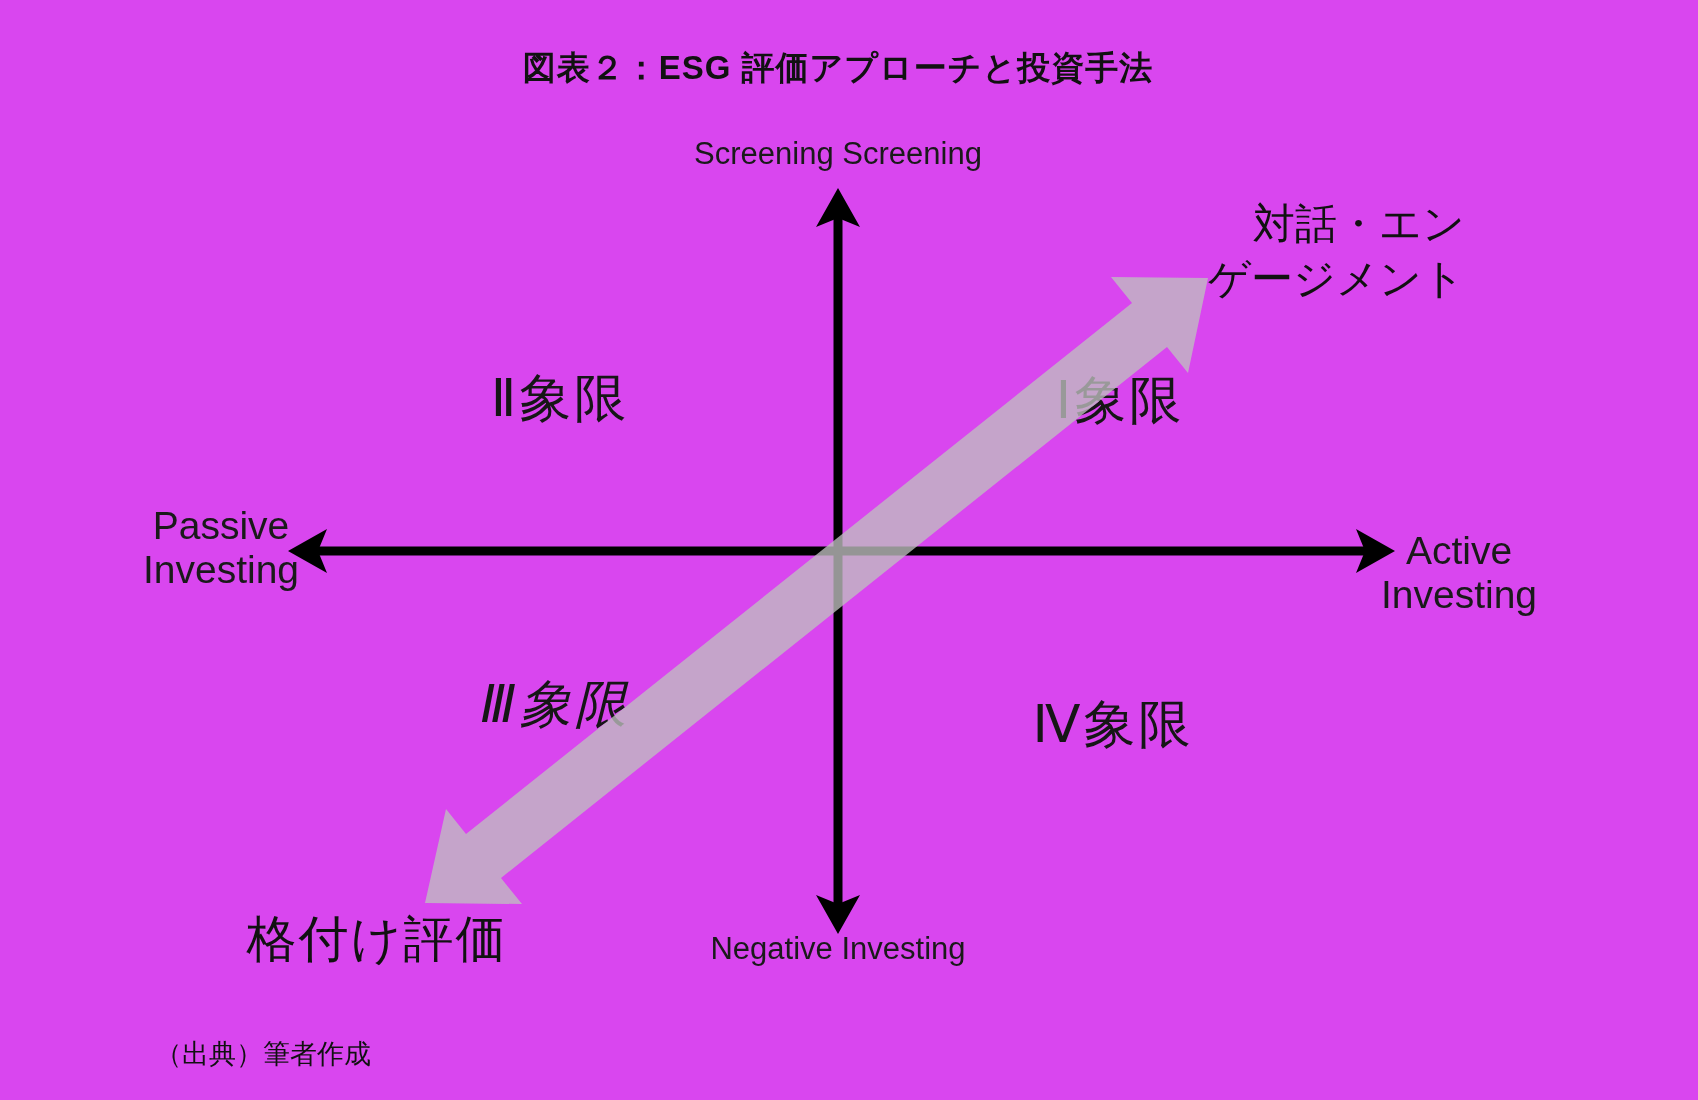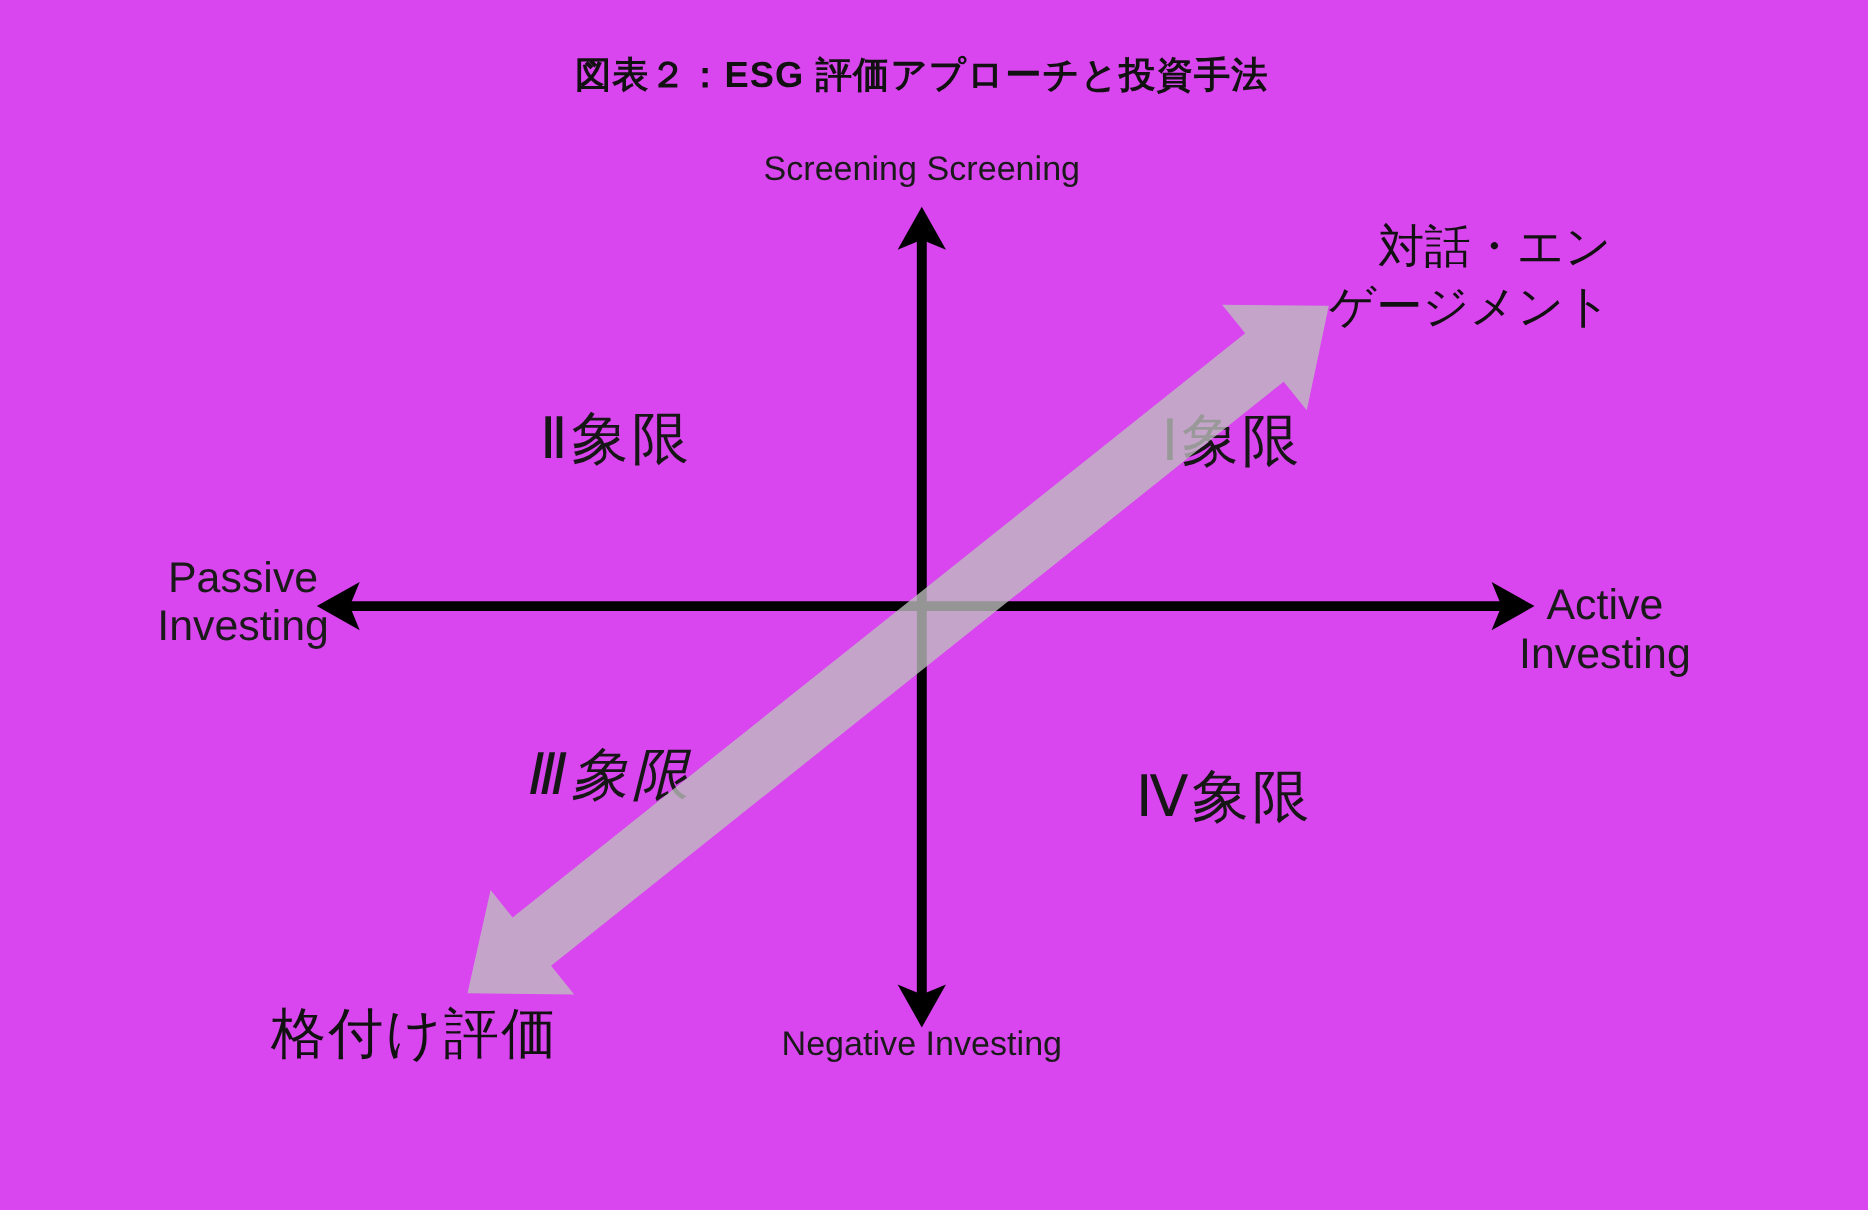--- a/index.html
+++ b/index.html
@@ -127,14 +127,15 @@
     <div>Active</div>
     <div>Investing</div>
   </div>
 
   <div class="abs dialogue-label txt">
     <div>対話・エン</div>
     <div>ゲージメント</div>
   </div>
   <div class="abs rating-label txt">格付け評価</div>
 
+  <div class="abs source-note txt">（出典）筆者作成</div>
 
 </div>
 
 </body></html>

